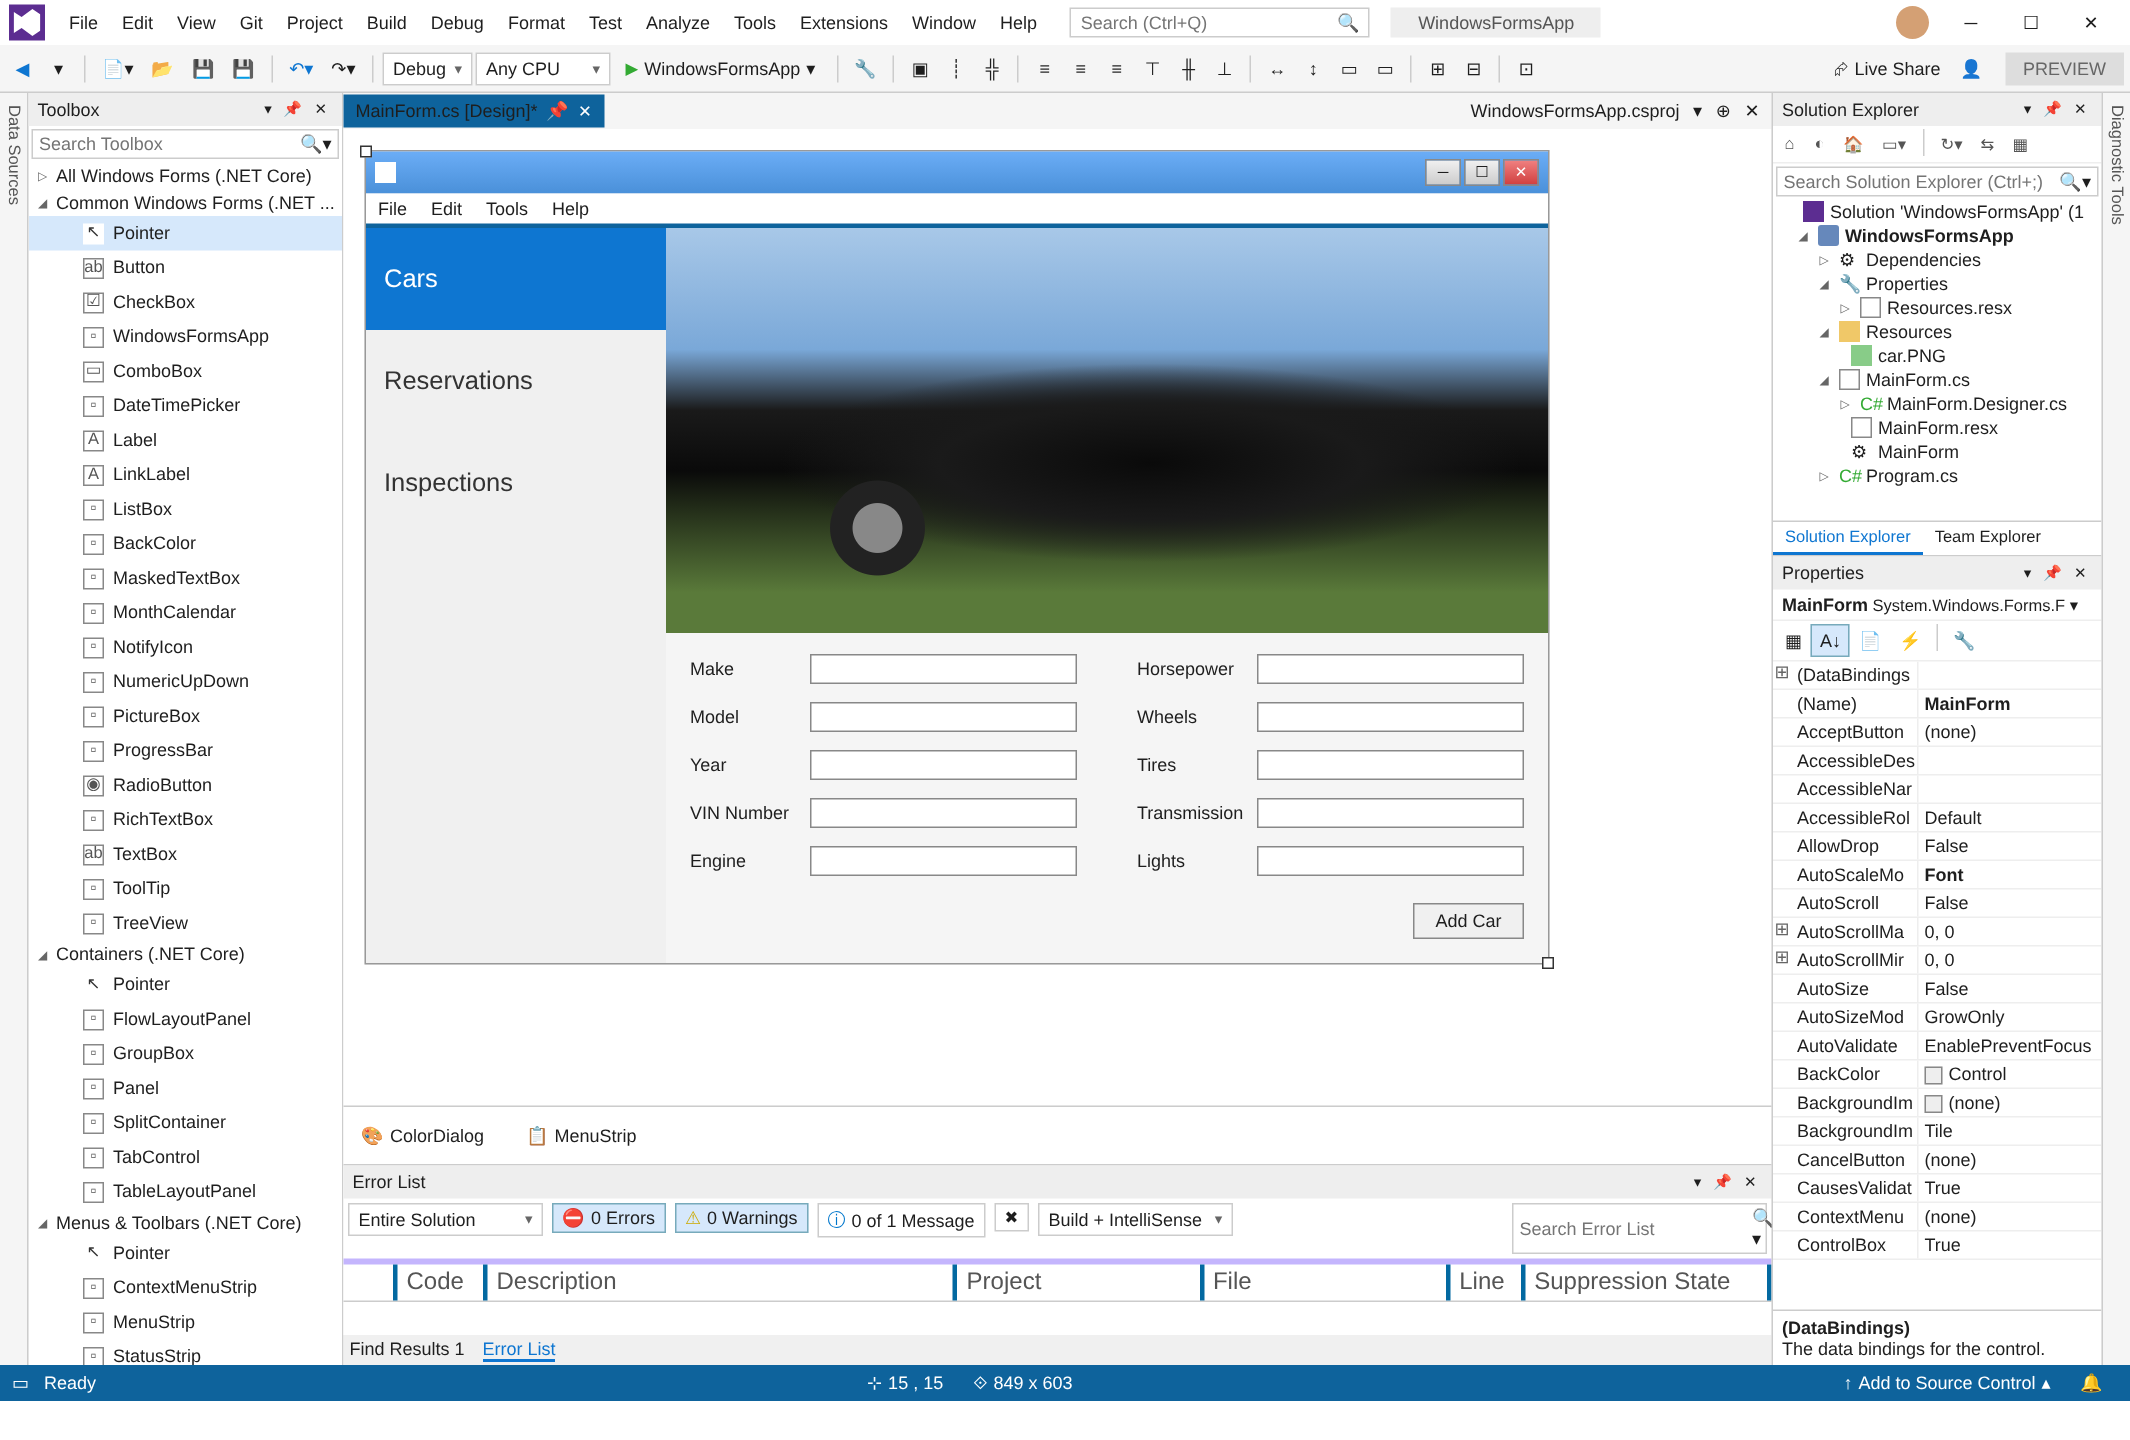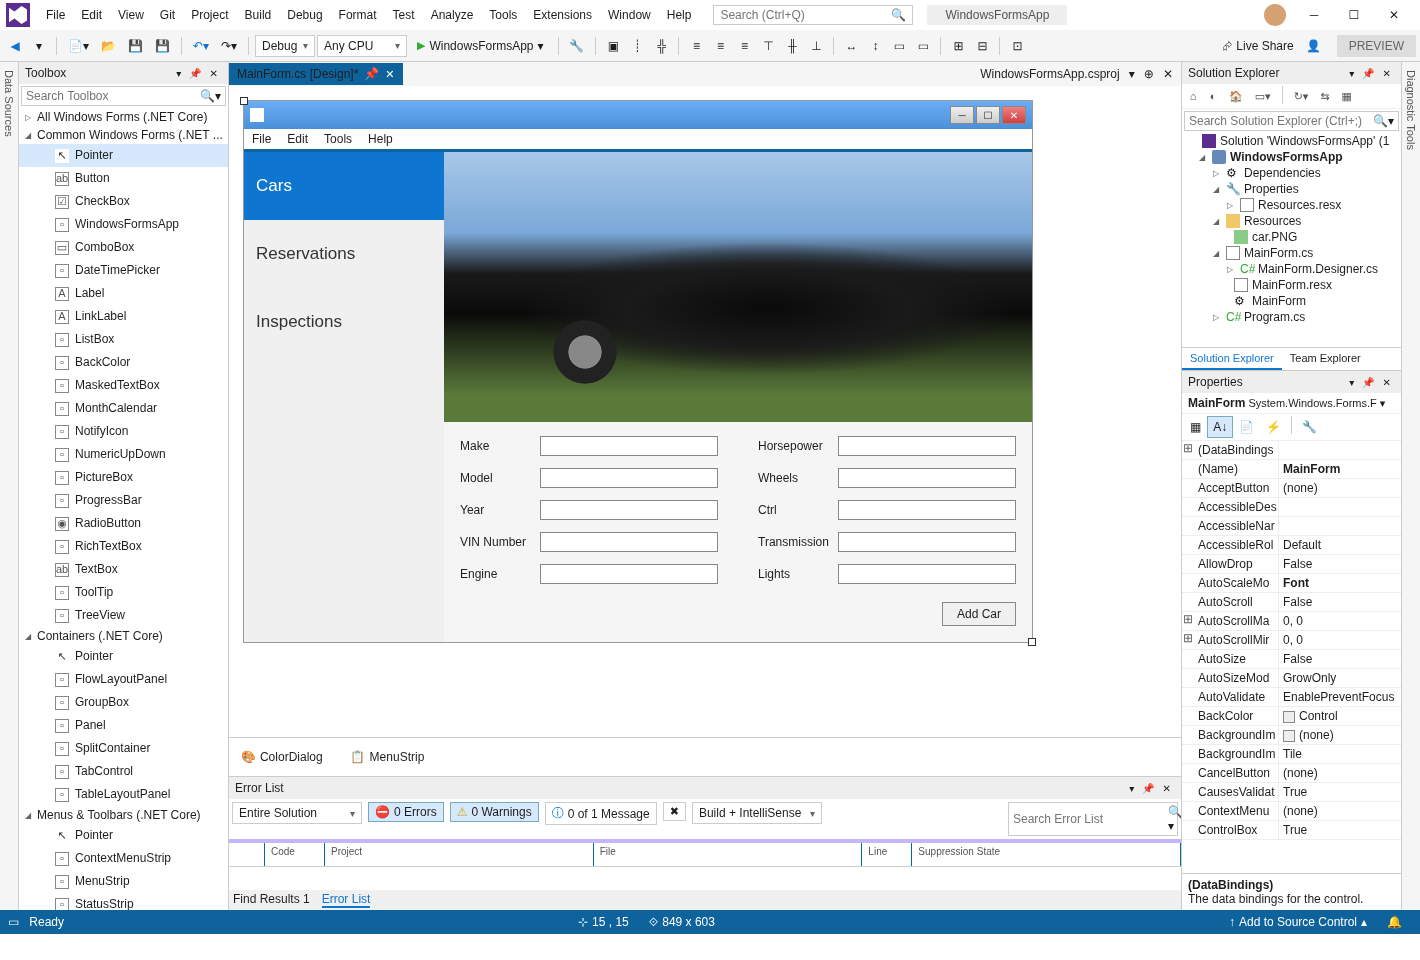--- a/index.html
+++ b/index.html
@@ -71,21 +71,21 @@
 .field-row label{width:80px;font-size:12px}
 .field-row input{flex:1;border:1px solid #888;padding:3px;background:#fff;height:20px}
 .add-car{margin:4px 16px 10px auto;display:block;padding:4px 14px;border:1px solid #888;background:#f0f0f0}
 .component-tray{padding:12px;display:flex;gap:28px;border-top:1px solid #ccc;background:#fff;font-size:12px}
 .component-tray span{display:flex;align-items:center;gap:4px}
 .error-panel{height:114px;display:flex;flex-direction:column;border-top:1px solid #ccc;background:#fff}
 .error-toolbar{display:flex;align-items:flex-start;padding:3px;gap:6px;border-bottom:4px solid #c4b5fd}
 .err-btn{border:1px solid #ccc;padding:2px 6px;display:flex;align-items:center;gap:4px;font-size:11px}
 .err-btn.sel{background:#d6e8fb;border-color:#7ab}
 .error-grid{flex:1;display:flex;border-bottom:1px solid #ccc}
-.error-grid div{border-right:1px solid #0369a1;padding:3px 6px;font-size:10px;color:#555}
+.error-grid div{border-right:3px solid #0369a1;padding:3px 6px;font-size:16px;color:#555}
 .findbar{display:flex;padding:2px 4px;font-size:11px;gap:12px}
 .findbar .active{color:#0e76d1;border-bottom:2px solid #0e76d1}
 .right-col{width:220px;display:flex;flex-direction:column;border-left:1px solid #ccc}
 .sol-explorer{flex:1;display:flex;flex-direction:column;min-height:0}
 .sol-toolbar{display:flex;padding:2px;gap:2px;border-bottom:1px solid #eee}
 .sol-toolbar .tbtn{min-width:18px;height:20px;font-size:11px;color:#555}
 .sol-tree{flex:1;overflow:auto;font-size:12px}
 .sol-item{padding:1px 4px;display:flex;align-items:center;gap:4px;white-space:nowrap}
 .sol-item .arrow{width:12px;text-align:center;color:#666;font-size:8px}
 .sol-item .icon{width:14px;height:14px;display:inline-block}
@@ -414,21 +414,21 @@
               <div class="field-col" id="right-fields">
                   <div class="field-row">
                     <label>Horsepower</label>
                     <input style="">
                   </div>
                   <div class="field-row">
                     <label>Wheels</label>
                     <input style="">
                   </div>
                   <div class="field-row">
-                    <label>Ctrl</label>
+                    <label>Tires</label>
                     <input style="">
                   </div>
                   <div class="field-row">
                     <label>Transmission</label>
                     <input style="">
                   </div>
                   <div class="field-row">
                     <label>Lights</label>
                     <input style="">
                   </div>
@@ -476,20 +476,21 @@
         <div class="combo" style="min-width:130px">Build + IntelliSense</div>
         <div class="spacer"></div>
         <div class="search-box" style="margin:0;width:170px">
           <input placeholder="Search Error List" style="">
           <span>🔍▾</span>
         </div>
       </div>
       <div class="error-grid">
         <div style="width:36px"></div>
         <div style="width:60px">Code</div>
+        <div style="flex:2">Description</div>
         <div style="flex:1">Project</div>
         <div style="flex:1">File</div>
         <div style="width:50px">Line</div>
         <div style="flex:1">Suppression State</div>
       </div>
       <div style="flex:1"></div>
     </div>
     <div class="findbar">
       <span>Find Results 1</span>
       <span class="active">Error List</span>

